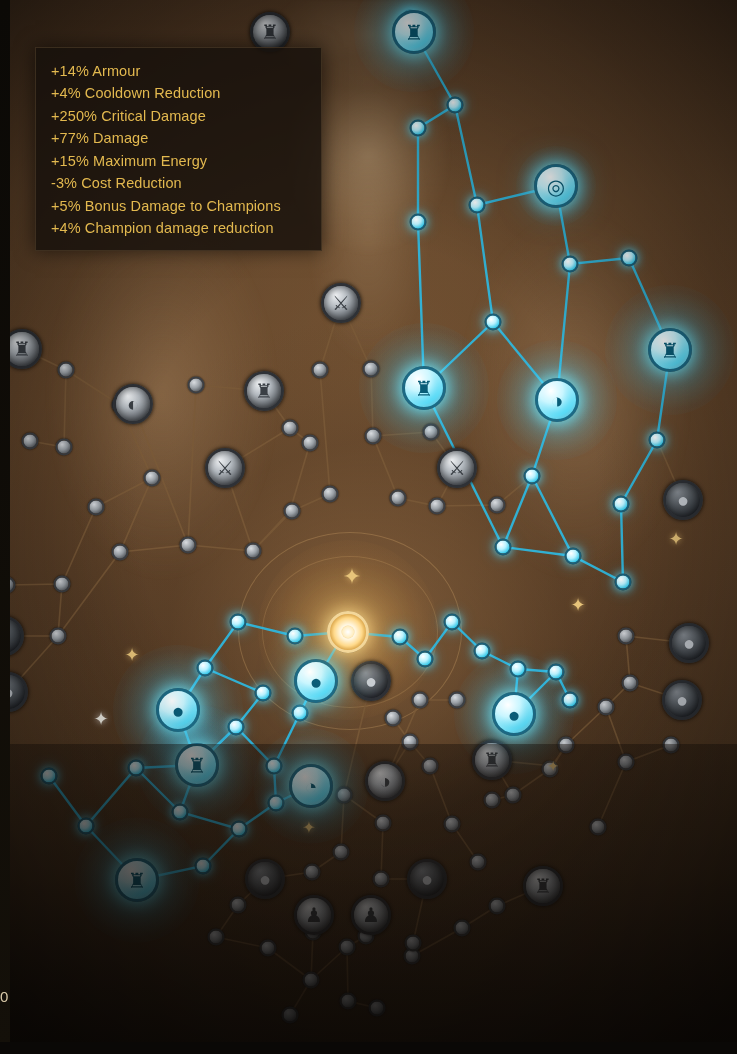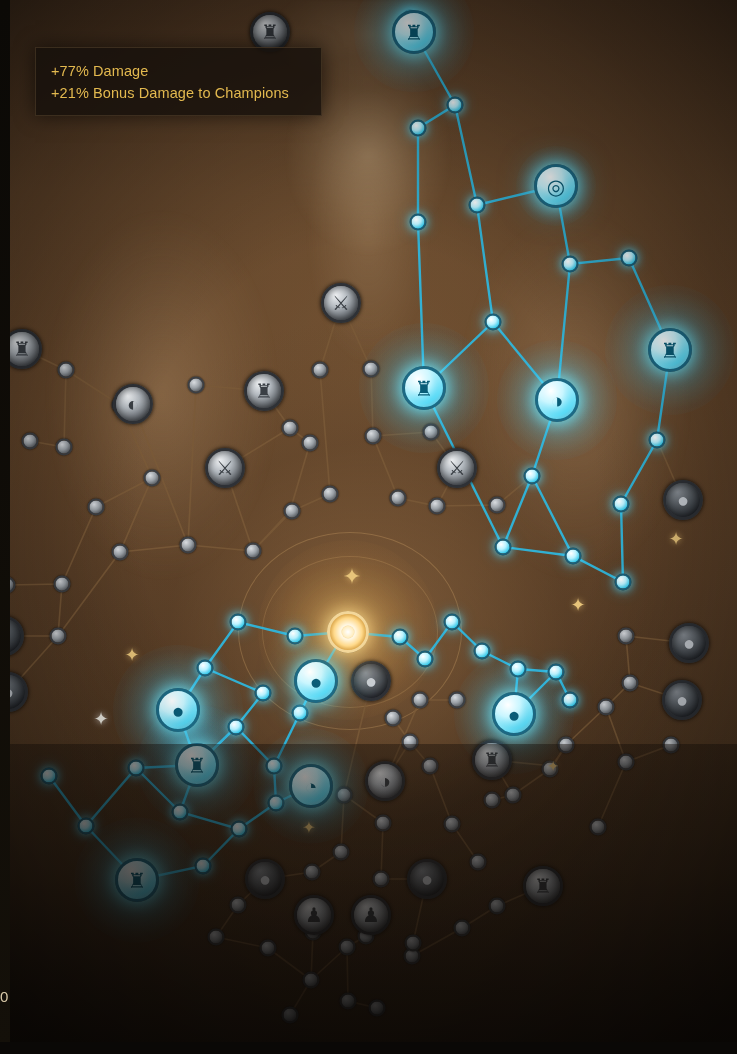--- a/index.html
+++ b/index.html
@@ -464,21 +464,27 @@
     <div class="star" style="left: 676px; top: 539px; font-size: 18px;">✦</div>
     <div class="star" style="left: 132px; top: 655px; font-size: 18px;">✦</div>
     <div class="star white" style="left: 101px; top: 719px; font-size: 18px;">✦</div>
     <div class="star" style="left: 309px; top: 828px; font-size: 16px;">✦</div>
     <div class="star" style="left: 553px; top: 766px; font-size: 14px;">✦</div>
     <div class="band-dark"></div>
   <div class="bg-vignette"></div>
 
   <div class="panel">
     <div id="mod-list">
+        <div class="mod-row">+14% Armour</div>
+        <div class="mod-row">+4% Cooldown Reduction</div>
+        <div class="mod-row">+250% Critical Damage</div>
         <div class="mod-row">+77% Damage</div>
-        <div class="mod-row">+21% Bonus Damage to Champions</div>
+        <div class="mod-row">+15% Maximum Energy</div>
+        <div class="mod-row">-3% Cost Reduction</div>
+        <div class="mod-row">+5% Bonus Damage to Champions</div>
+        <div class="mod-row">+4% Champion damage reduction</div>
       </div>
   </div>
 
   <div class="frame-left"></div>
   <div class="frame-bottom"></div>
   <div class="corner-digit">0</div>
 </div>
 
 </body></html>

